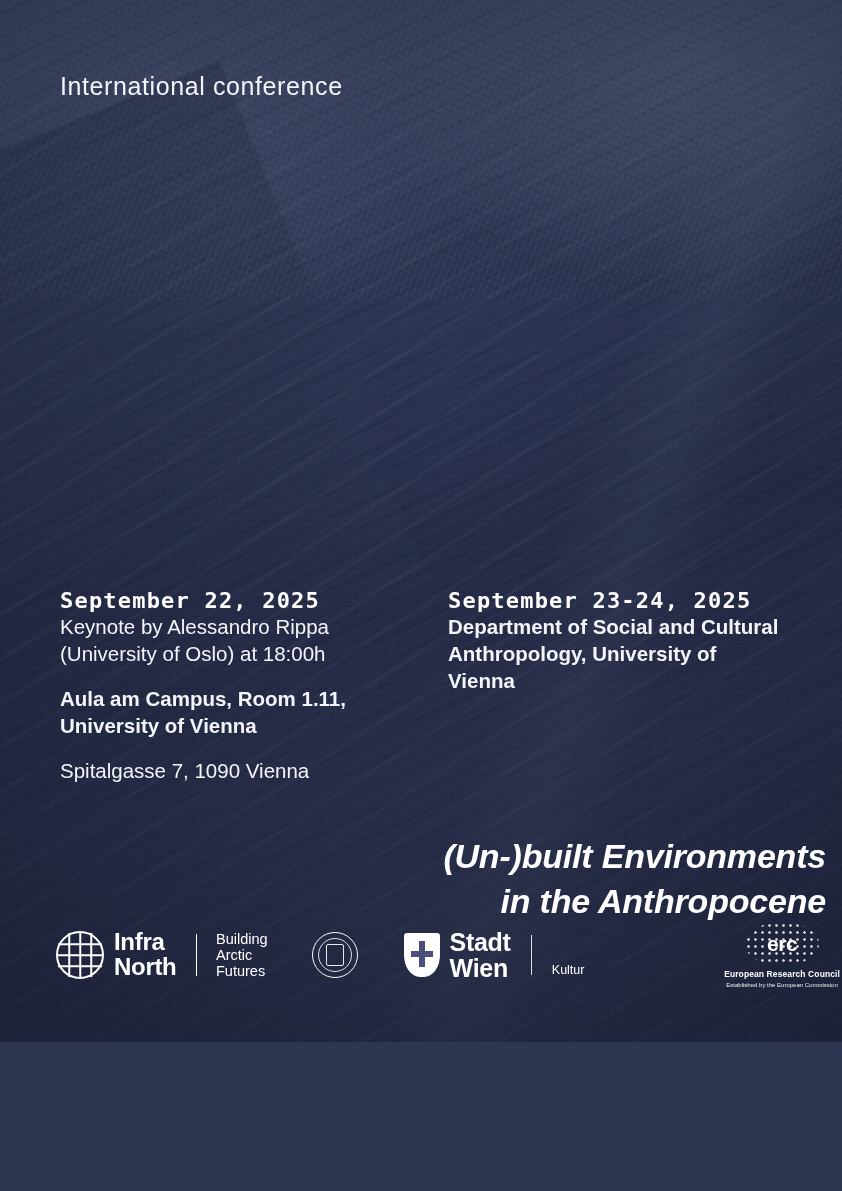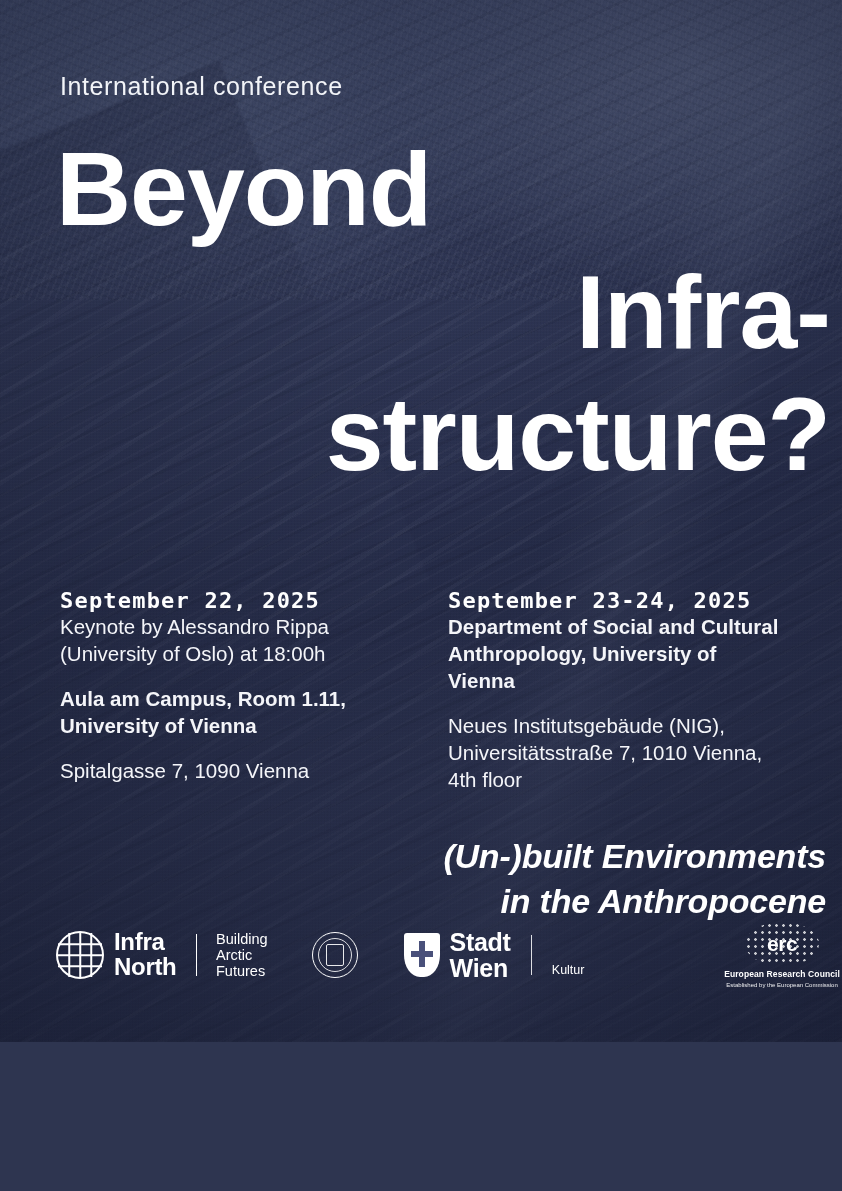--- a/index.html
+++ b/index.html
@@ -367,39 +367,33 @@
   <div class="bg-city-top"></div>
   <div class="bg-layer bg-river"></div>
   <div class="bg-layer bg-grain"></div>
   <div class="bg-layer bg-blueish"></div>
   <div class="bg-layer bg-vignette"></div>
 
   <div class="content">
 
     <div class="kicker">International conference</div>
 
-    <div class="title">
-      <span class="l1">Beyond</span>
-      <span class="l2">Infra-</span>
-      <span class="l3">structure?</span>
-    </div>
 
     <div class="cols">
 
       <div class="col">
         <div class="col-date">September 22, 2025</div>
         <p>Keynote by Alessandro Rippa (University of Oslo) at 18:00h</p>
         <p class="b">Aula am Campus, Room 1.11, University of Vienna</p>
         <p>Spitalgasse 7, 1090 Vienna</p>
       </div>
 
       <div class="col">
         <div class="col-date">September 23-24, 2025</div>
         <p class="b">Department of Social and Cultural Anthropology, University of Vienna</p>
-        <p>Neues Institutsgebäude (NIG), Universitätsstraße 7, 1010 Vienna, 4th floor</p>
       </div>
 
     </div>
 
     <div class="subtitle">
       <span>(Un-)built Environments</span>
       <span>in the Anthropocene</span>
     </div>
 
     <div class="logos">

